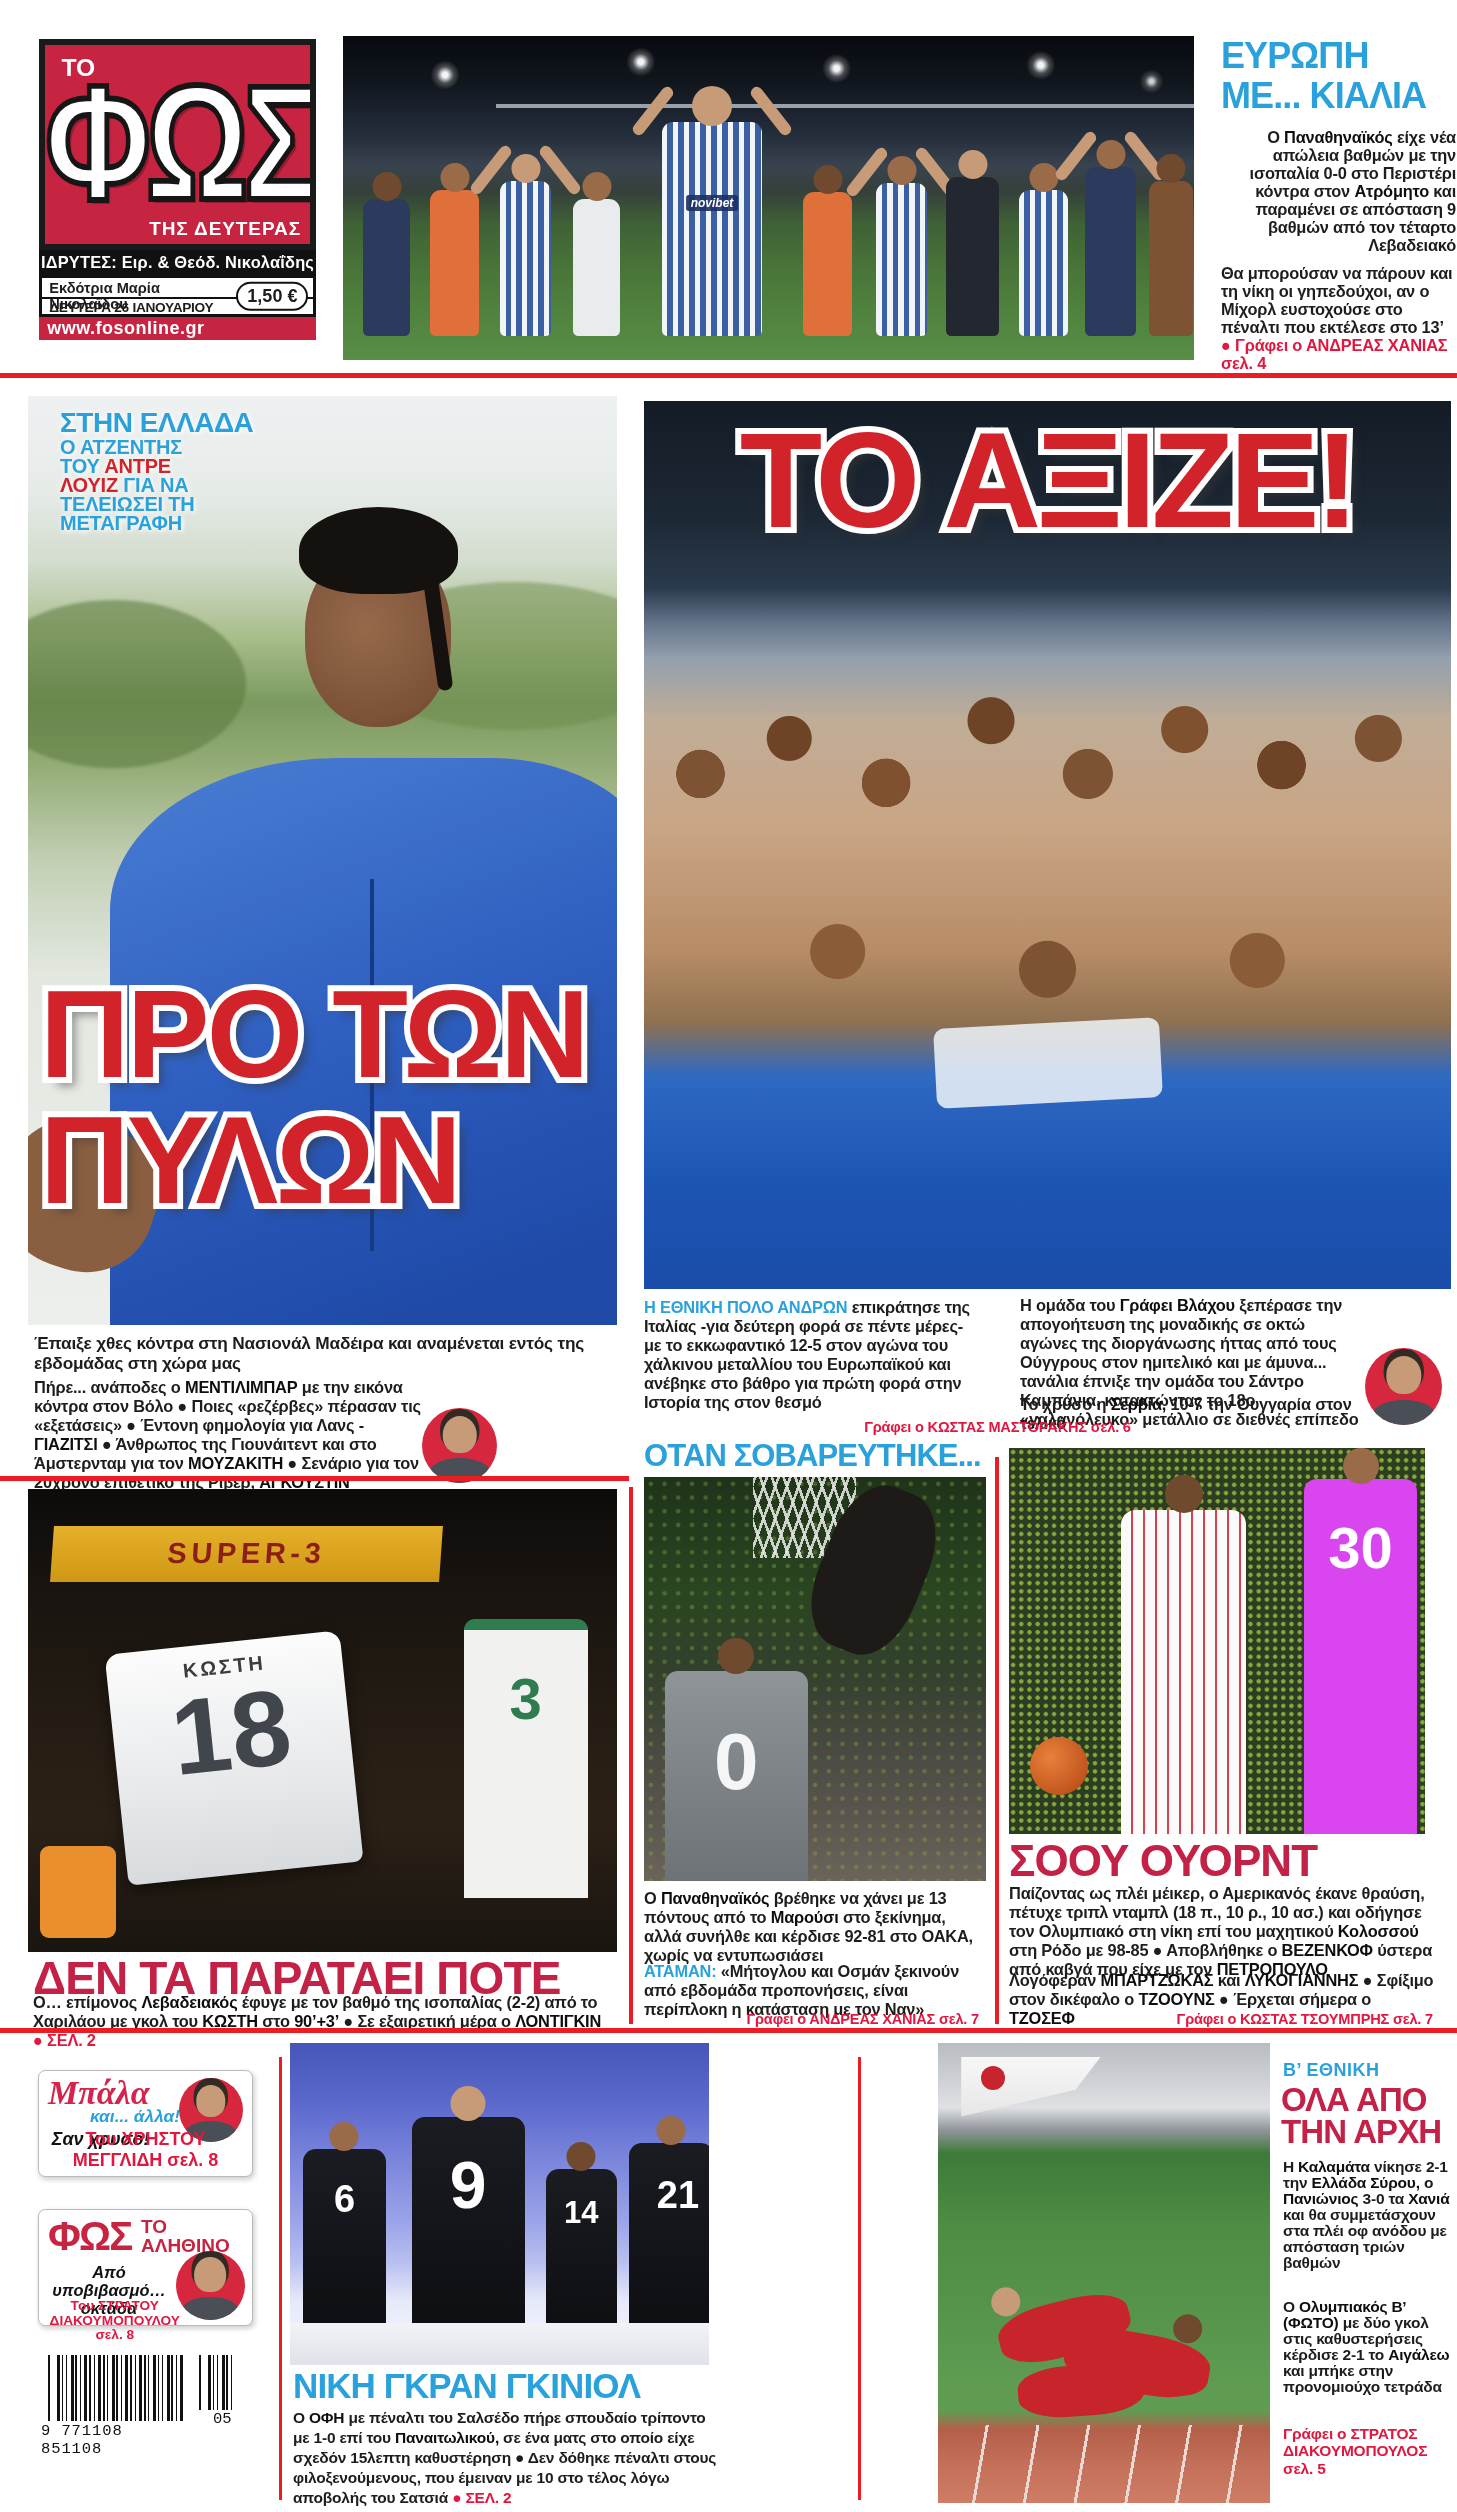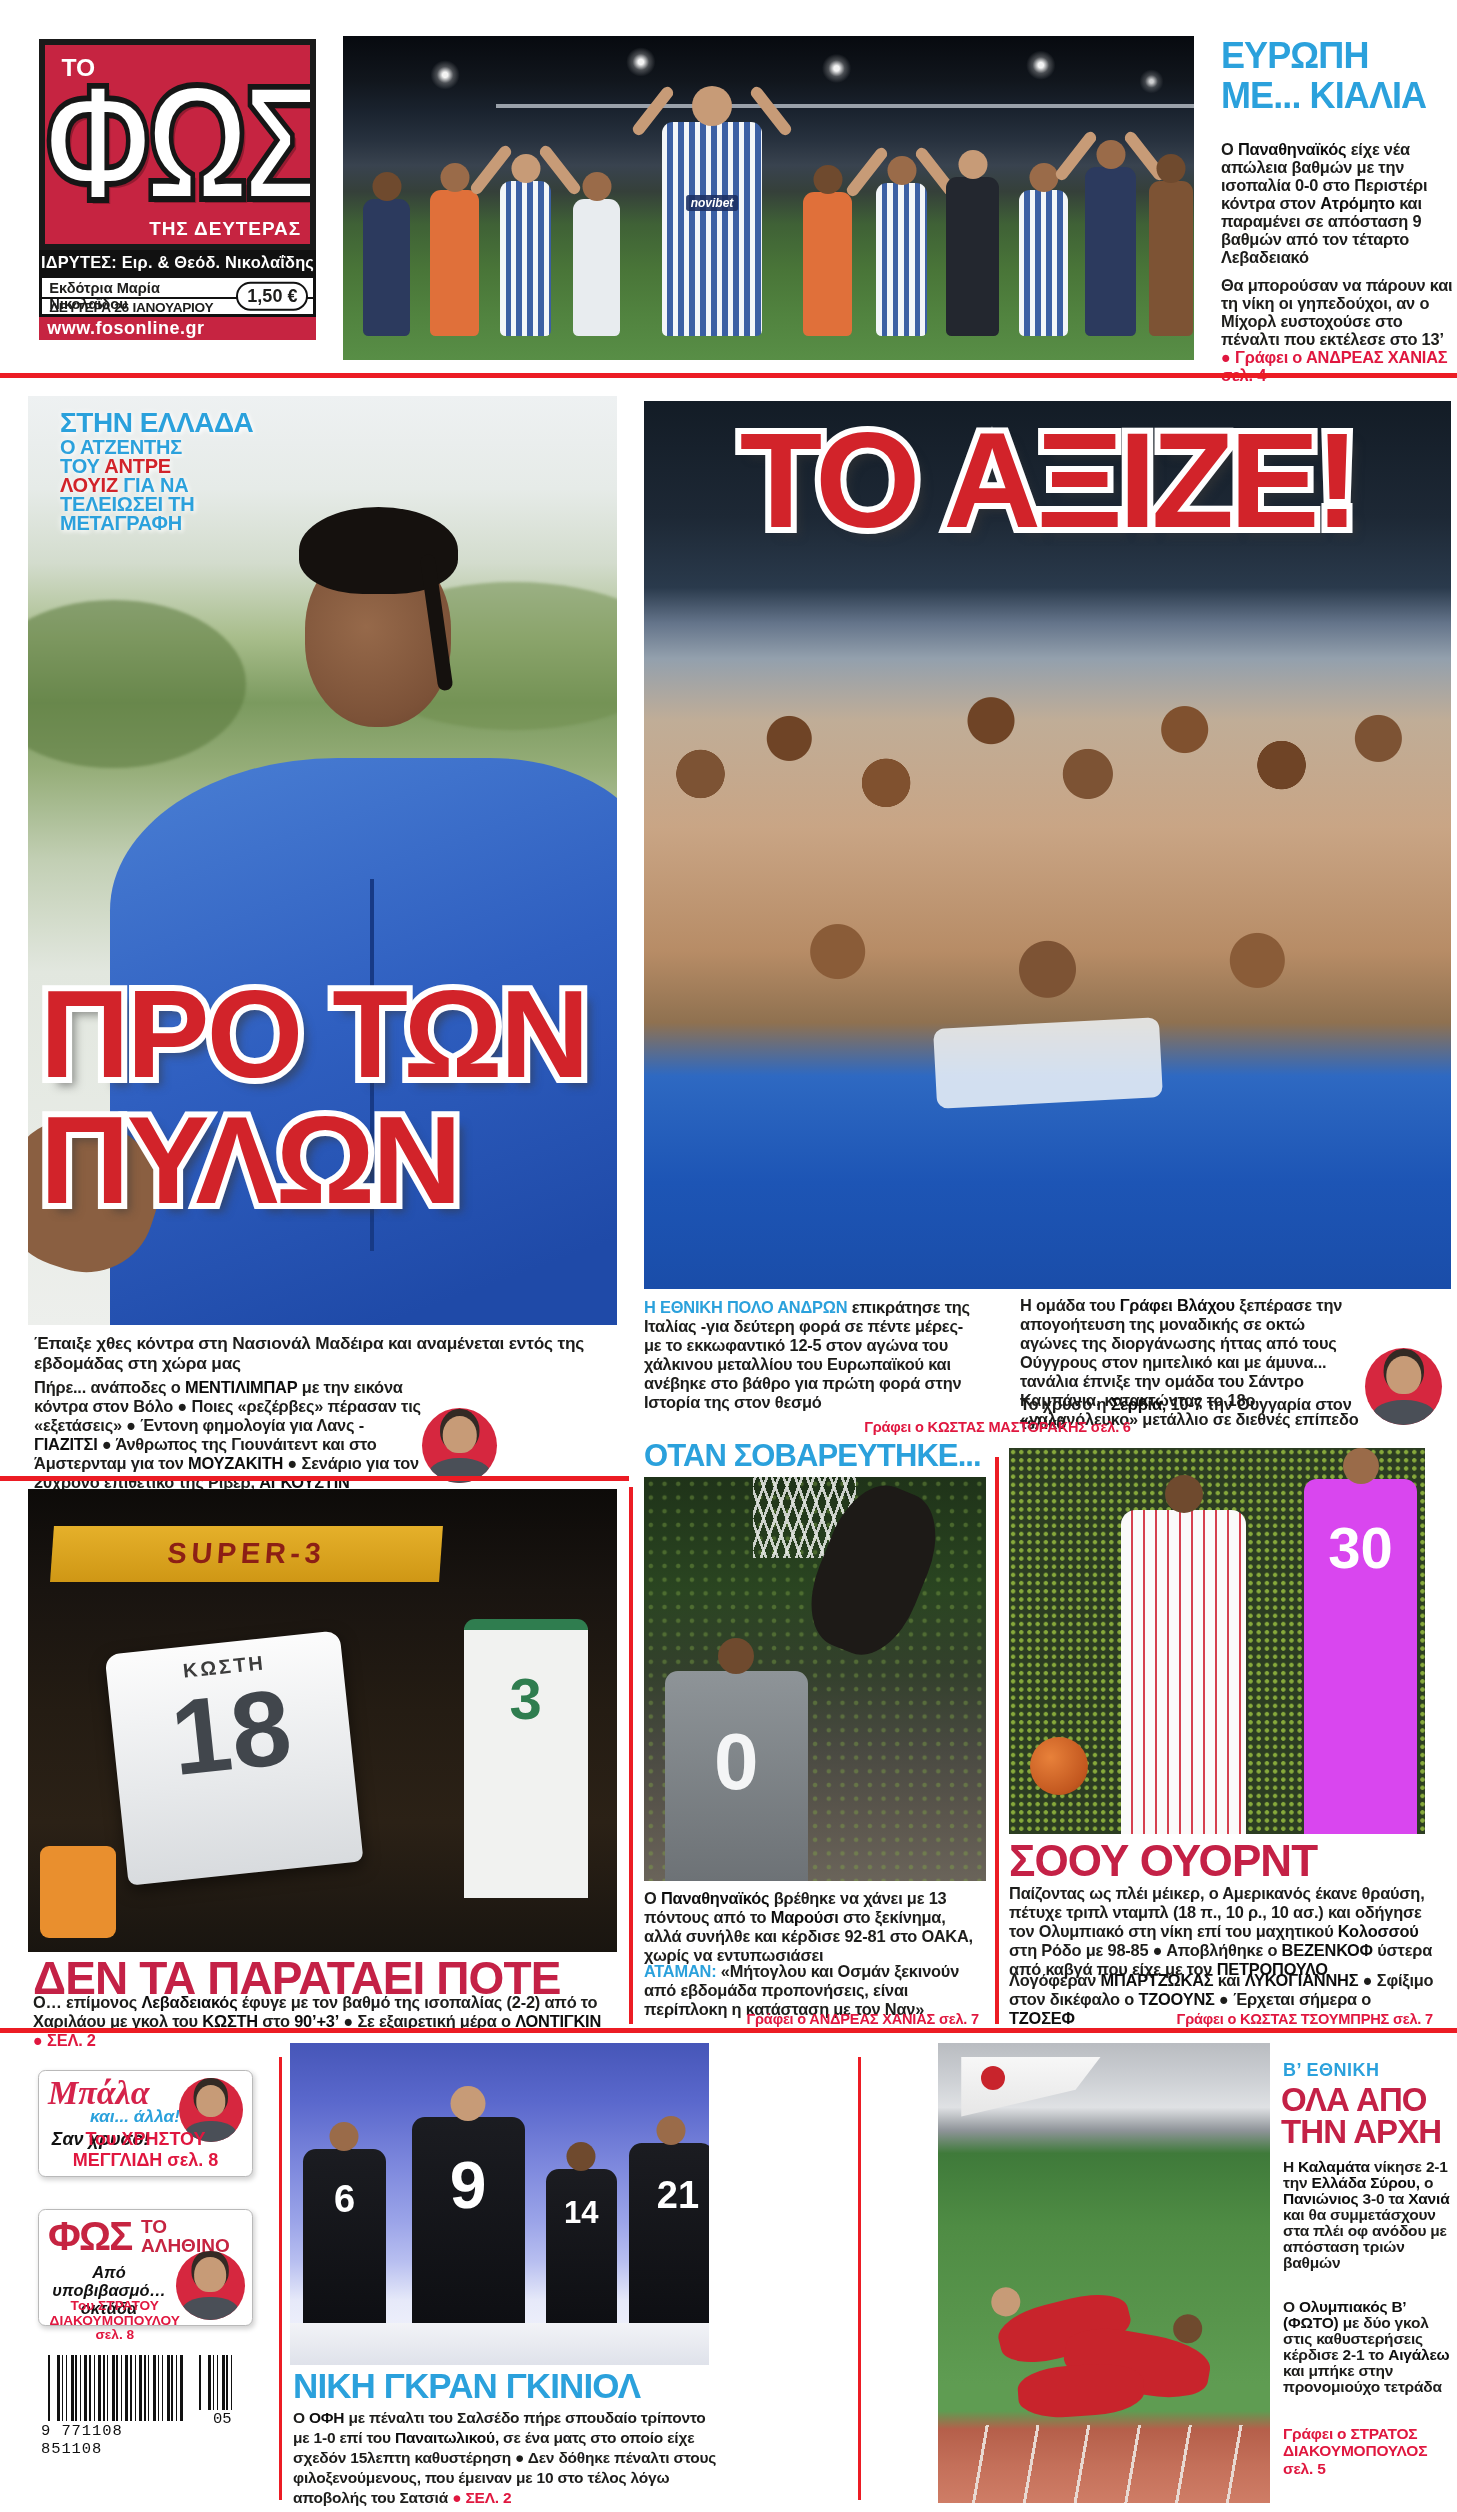--- a/index.html
+++ b/index.html
@@ -260,21 +260,21 @@
         <i class="arm ar"></i>
       </div>
     <div class="tpl skin" style="left:806px;width:44px;height:155px;">
         <i class="hd d"></i>
       </div>
   </div>
 
   <div class="abs" style="left:1221px;top:36px;width:235px;">
     <div class="h-blue" style="font-size:36px;line-height:40px;">ΕΥΡΩΠΗ</div>
     <div class="h-blue" style="font-size:36px;line-height:40px;">ΜΕ... ΚΙΑΛΙΑ</div>
-    <div class="cap" style="margin-top:24px;font-size:16.4px;line-height:18px;"><span>Ο </span><span class="b">Παναθηναϊκός</span><span> είχε νέα απώλεια βαθμών με την ισοπαλία 0-0 στο Περιστέρι κόντρα στον </span><span class="b">Ατρόμητο</span><span> και παραμένει σε απόσταση 9 βαθμών από τον τέταρτο Λεβαδειακό</span></div>
+    <div class="cap" style="margin-top:12px;font-size:16.4px;line-height:18px;text-align:right;"><span>Ο </span><span class="b">Παναθηναϊκός</span><span> είχε νέα απώλεια βαθμών με την ισοπαλία 0-0 στο Περιστέρι κόντρα στον </span><span class="b">Ατρόμητο</span><span> και παραμένει σε απόσταση 9 βαθμών από τον τέταρτο Λεβαδειακό</span></div>
     <div class="cap" style="margin-top:10px;font-size:16.4px;line-height:18px;"><span>Θα μπορούσαν να πάρουν και τη νίκη οι γηπεδούχοι, αν ο Μίχορλ ευστοχούσε στο πέναλτι που εκτέλεσε στο 13’ </span><span class="rb">● Γράφει ο ΑΝΔΡΕΑΣ ΧΑΝΙΑΣ σελ. 4</span></div>
   </div>
 
   <div class="hdiv" style="left:0;top:373px;width:1457px;"></div>
 
   <div class="photo" id="ph-transfer">
     <div class="tree t1"></div>
     <div class="tree t2"></div>
     <div class="jacket"></div>
     <div class="zip"></div>

